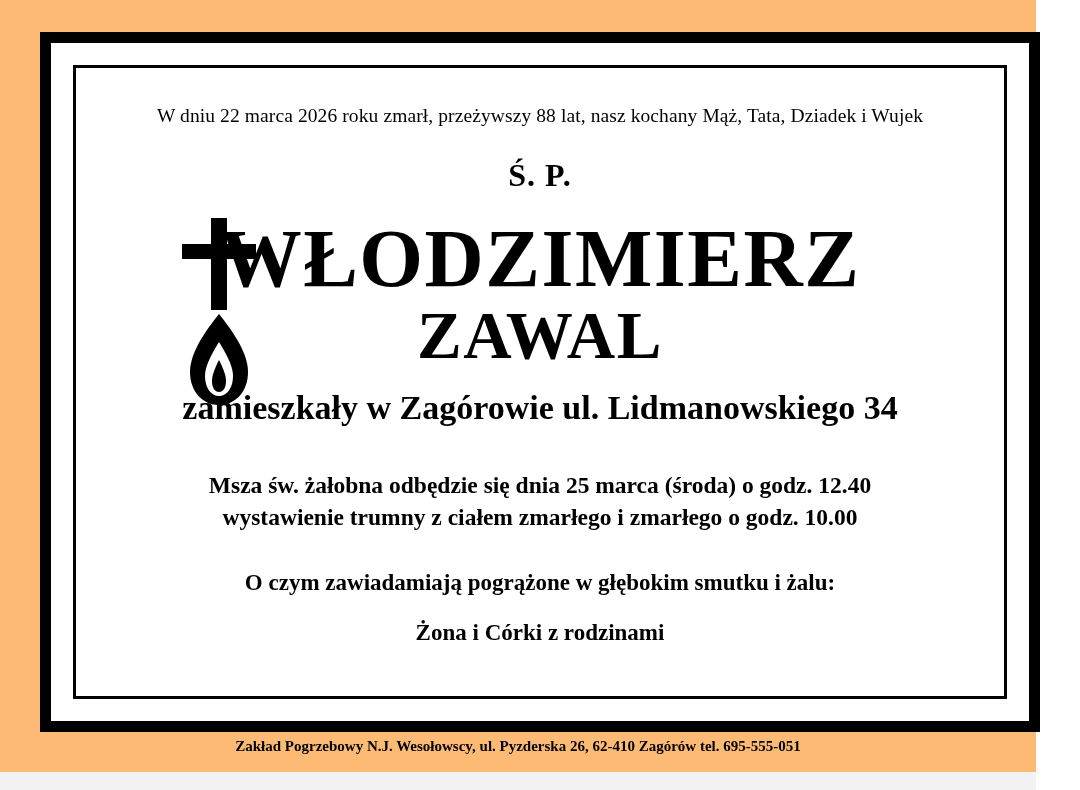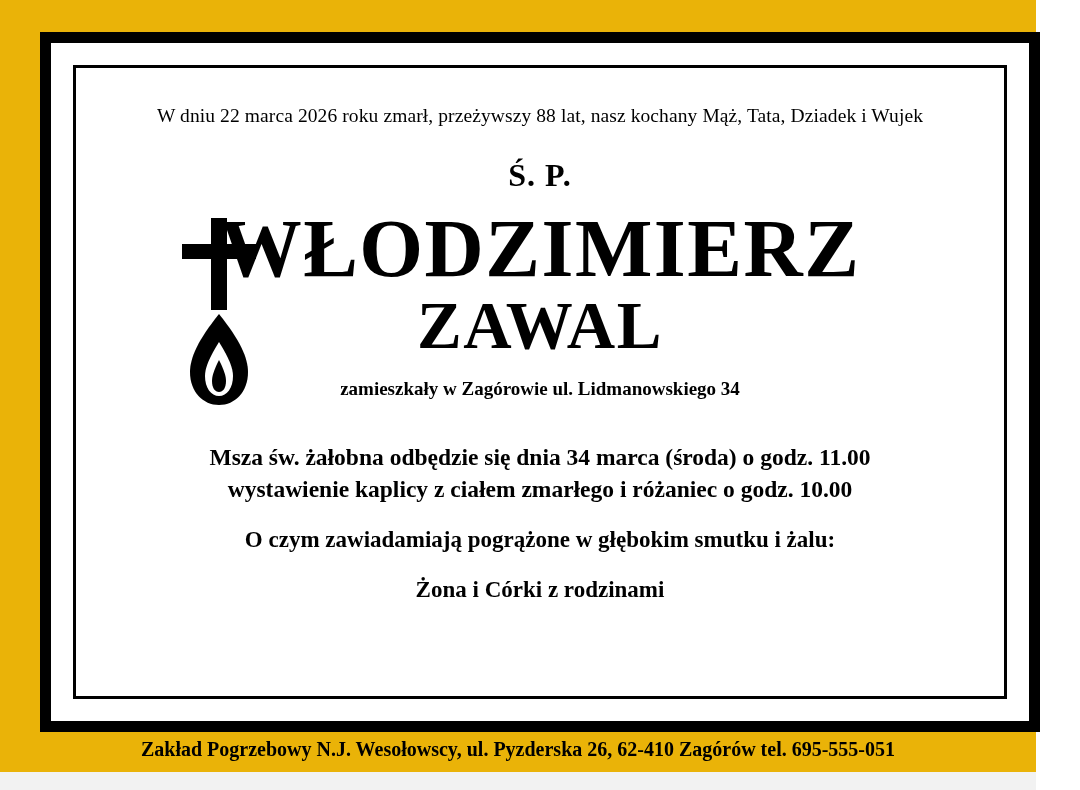--- a/index.html
+++ b/index.html
@@ -12,21 +12,21 @@
     height: 790px;
     font-family: "Liberation Serif", "DejaVu Serif", serif;
     color: #000000;
     overflow: hidden;
   }
 
   .page {
     position: relative;
     width: 1036px;
     height: 790px;
-    background: #eab308;
+    background: #fdba74;
   }
 
   
   .obituary {
     position: absolute;
     left: 40px;
     top: 32px;
     width: 1000px;
     height: 700px;
     box-sizing: border-box;
@@ -75,77 +75,77 @@
 
   .sp {
     font-size: 32px;
     font-weight: bold;
     letter-spacing: 1px;
     margin: 32px 0 0 0;
     line-height: 1;
   }
 
   .name-block {
-    margin-top: 18px;
+    margin-top: 28px;
   }
   .name-first {
     font-size: 82px;
     font-weight: bold;
     line-height: 0.98;
     letter-spacing: 1.5px;
     white-space: nowrap;
   }
   .name-last {
     font-size: 67px;
     font-weight: bold;
     line-height: 1.05;
     letter-spacing: 1.5px;
     white-space: nowrap;
     text-align: center;
   }
 
   .address {
-    font-size: 19px;
+    font-size: 34px;
     font-weight: bold;
     margin-top: 18px;
     line-height: 1.2;
     white-space: nowrap;
   }
 
   .mass-block {
     margin-top: 40px;
     font-size: 23.5px;
     font-weight: bold;
     line-height: 1.38;
   }
   .mass-block div {
     white-space: nowrap;
   }
 
   .notify {
-    margin-top: 21px;
+    margin-top: 36px;
     font-size: 23px;
     font-weight: bold;
     white-space: nowrap;
   }
 
   .family {
     margin-top: 24px;
     font-size: 23px;
     font-weight: bold;
     white-space: nowrap;
   }
 
   .footer {
     position: absolute;
     left: 0;
     right: 0;
     top: 738px;
     text-align: center;
-    font-size: 20px;
+    font-size: 15px;
     font-weight: bold;
     white-space: nowrap;
   }
 
   .bottom-strip {
     position: absolute;
     left: 0;
     right: 0;
     bottom: 0;
     height: 18px;
@@ -178,22 +178,22 @@
         <div class="sp">Ś. P.</div>
 
         <div class="name-block">
           <div class="name-first">WŁODZIMIERZ</div>
           <div class="name-last">ZAWAL</div>
         </div>
 
         <div class="address">zamieszkały w Zagórowie ul. Lidmanowskiego 34</div>
 
         <div class="mass-block">
-          <div>Msza św. żałobna odbędzie się dnia 34 marca (środa) o godz. 11.00</div>
-          <div>wystawienie kaplicy z ciałem zmarłego i różaniec  o godz. 10.00</div>
+          <div>Msza św. żałobna odbędzie się dnia 25 marca (środa) o godz. 12.40</div>
+          <div>wystawienie trumny z ciałem zmarłego i zmarłego  o godz. 10.00</div>
         </div>
 
         <div class="notify">O czym zawiadamiają pogrążone w głębokim smutku i żalu:</div>
 
         <div class="family">Żona i Córki z rodzinami</div>
 
       </div>
     </div>
   </div>
 

